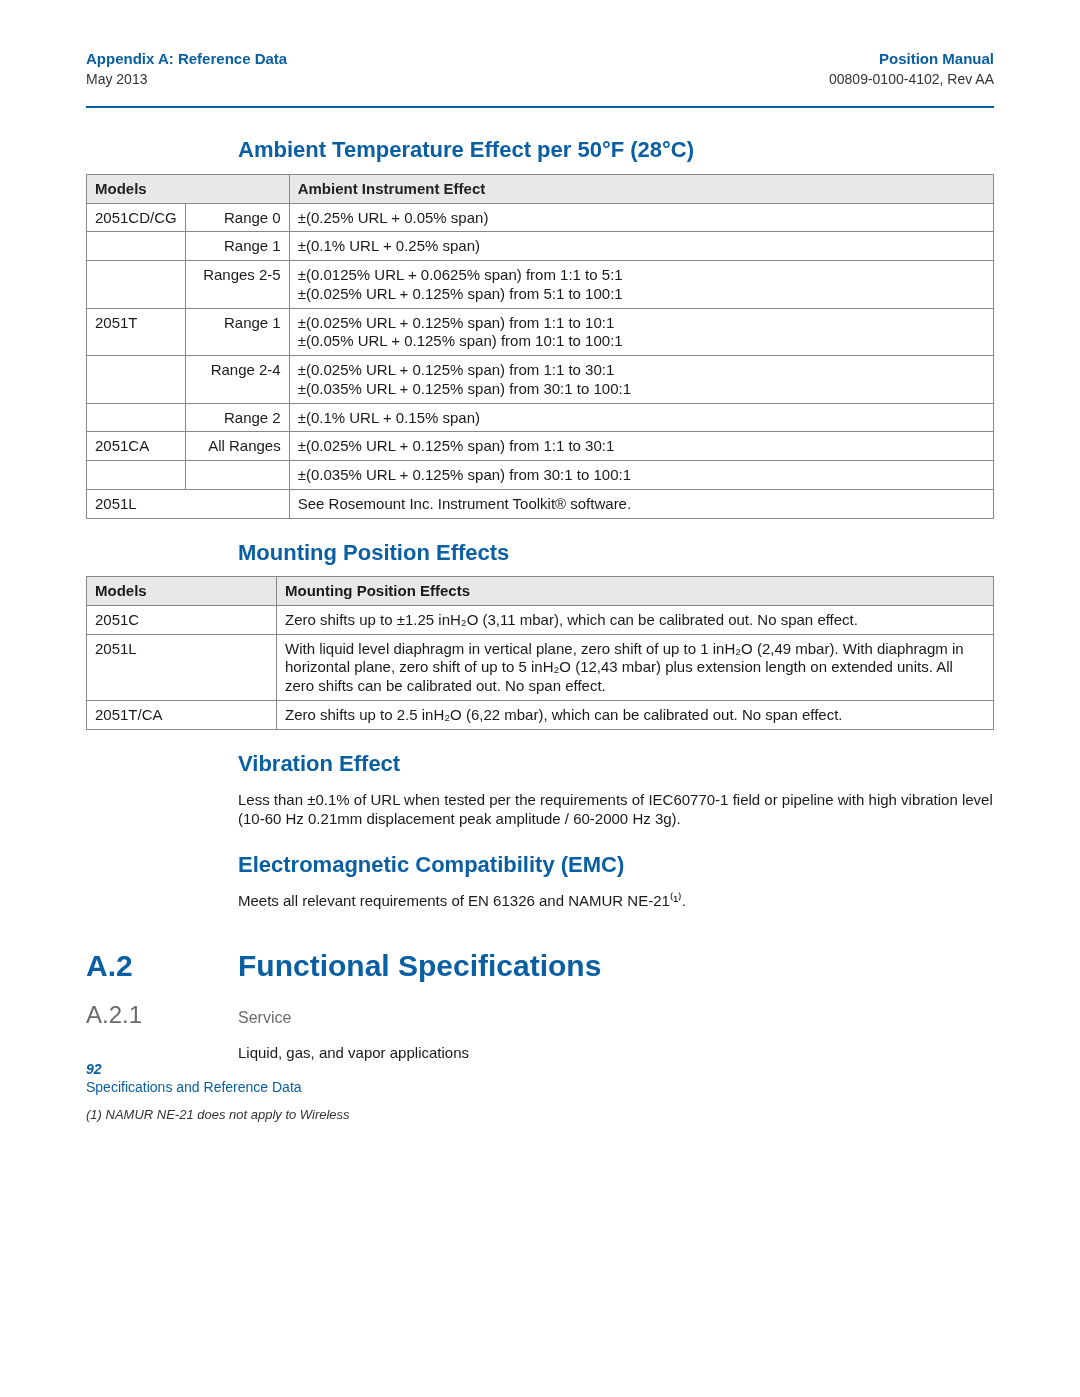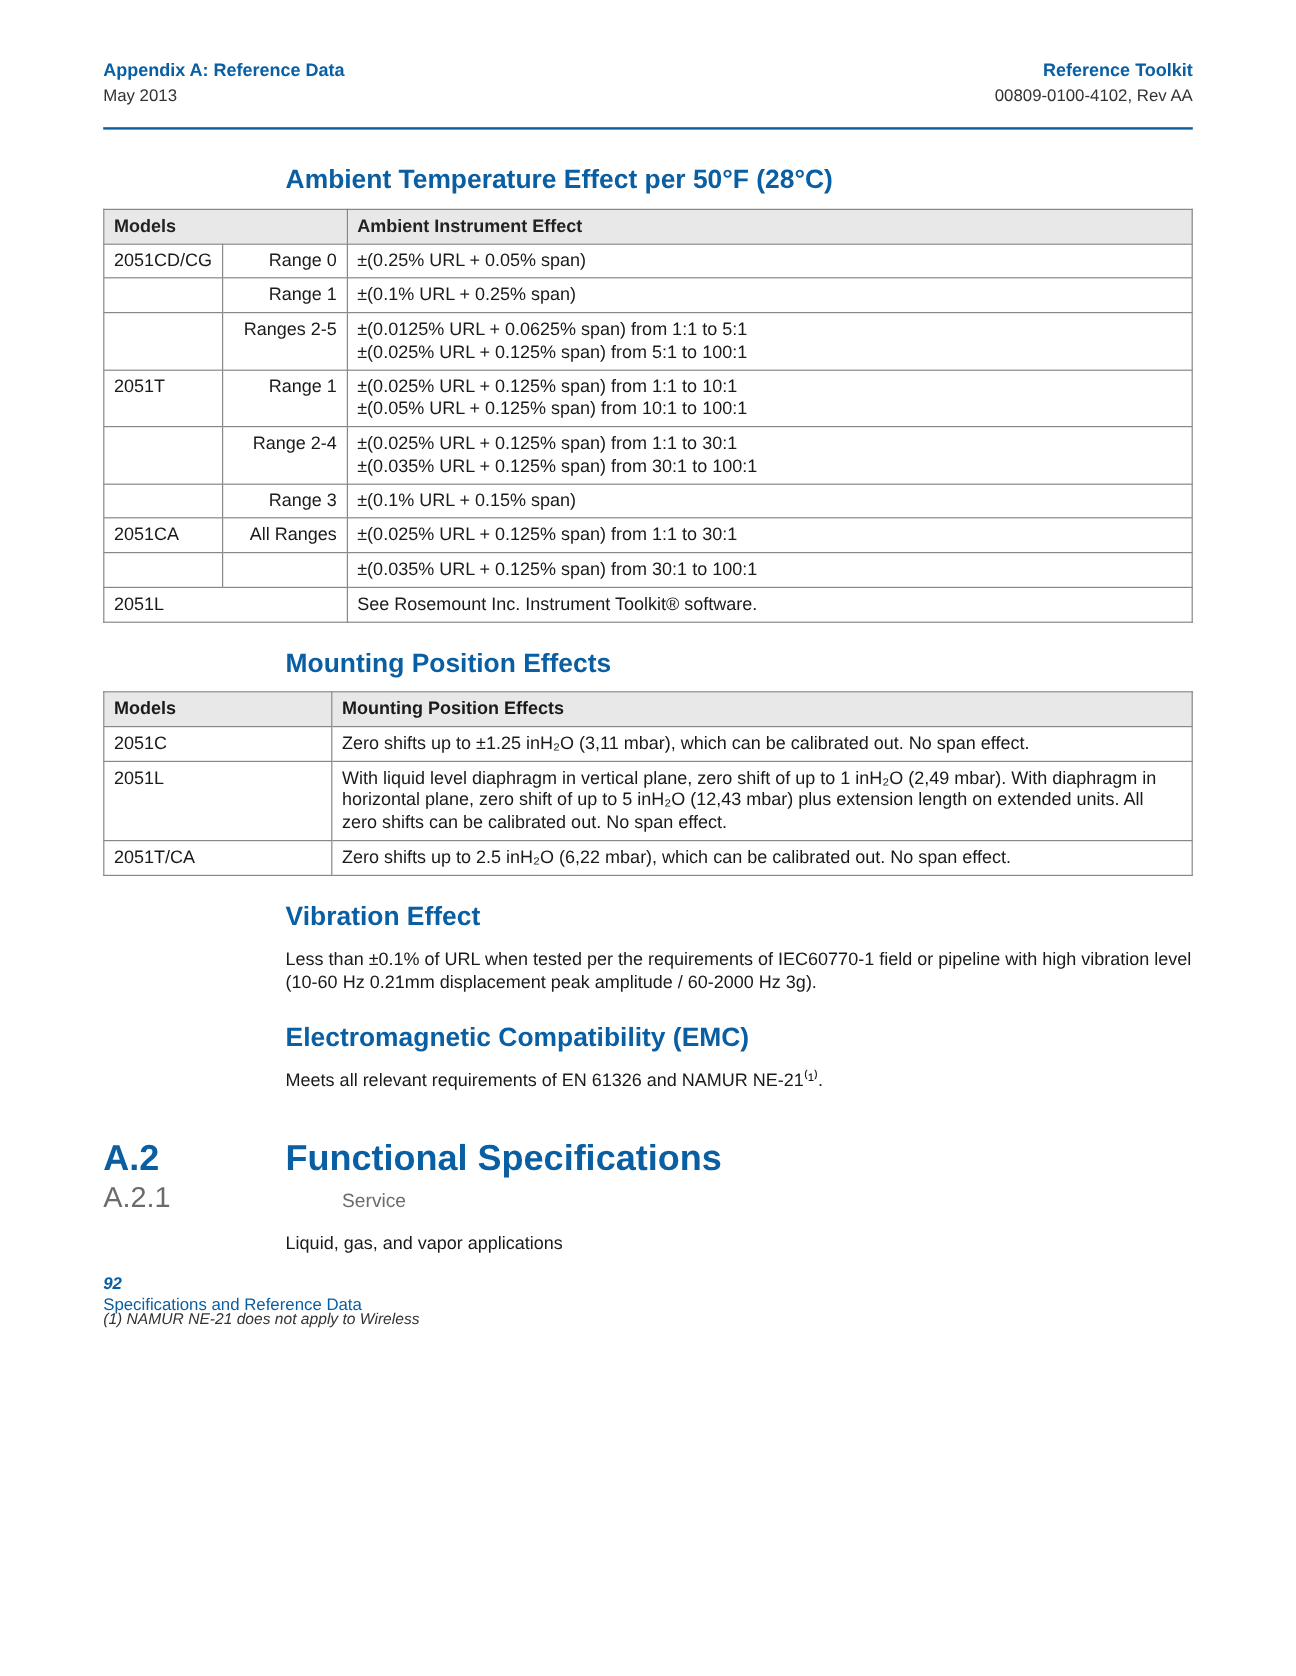--- a/index.html
+++ b/index.html
@@ -54,21 +54,21 @@
   .h3{
     font-size:22px;
     font-weight:700;
     color:var(--blue);
     margin:0 0 10px 0;
   }
   .indent-h3{ margin-left:152px; }
   .h1-row{ display:flex; align-items:baseline; margin-top:36px;}
   .h1-num{ font-size:30px; font-weight:700; color:var(--blue); width:152px;}
   .h1-txt{ font-size:30px; font-weight:700; color:var(--blue);}
-  .h2-row{ display:flex; align-items:baseline; gap:47px;}
+  .h2-row{ display:flex; align-items:baseline; margin-top:16px;}
   .h2-num{ font-size:24px; color:#6b6b6b; width:152px; font-weight:400;}
   .h2-txt{ font-size:16px; color:#6b6b6b; font-weight:400;}
   .body-indent{ margin-left:152px; margin-top:14px; font-size:15px; }
   
   table.spec{
     border-collapse:collapse;
     width:100%;
     margin-bottom:20px;
     font-size:15px;
   }
@@ -131,21 +131,21 @@
 <body>
 
 <div class="page">
 
   <div class="hdr">
     <div class="left">
       <div class="title">Appendix A: Reference Data</div>
       <div class="sub">May 2013</div>
     </div>
     <div class="right">
-      <div class="title">Reference Toolkit</div>
+      <div class="title">Position Manual</div>
       <div class="sub">00809-0100-4102, Rev AA</div>
     </div>
   </div>
   <hr class="rule">
 
   <div class="h3 indent-h3">Ambient Temperature Effect per 50°F (28°C)</div>
 
   <table class="spec">
     <colgroup>
       <col class="col-model">
@@ -179,21 +179,21 @@
         <td class="range">Range 1</td>
         <td>±(0.025% URL + 0.125% span) from 1:1 to 10:1<br>±(0.05% URL + 0.125% span) from 10:1 to 100:1</td>
       </tr>
       <tr>
         <td class="model"></td>
         <td class="range">Range 2-4</td>
         <td>±(0.025% URL + 0.125% span) from 1:1 to 30:1<br>±(0.035% URL + 0.125% span) from 30:1 to 100:1</td>
       </tr>
       <tr>
         <td class="model"></td>
-        <td class="range">Range 3</td>
+        <td class="range">Range 2</td>
         <td>±(0.1% URL + 0.15% span)</td>
       </tr>
       <tr>
         <td class="model">2051CA</td>
         <td class="range">All Ranges</td>
         <td>±(0.025% URL + 0.125% span) from 1:1 to 30:1</td>
       </tr>
       <tr>
         <td class="model"></td>
         <td class="range"></td>

